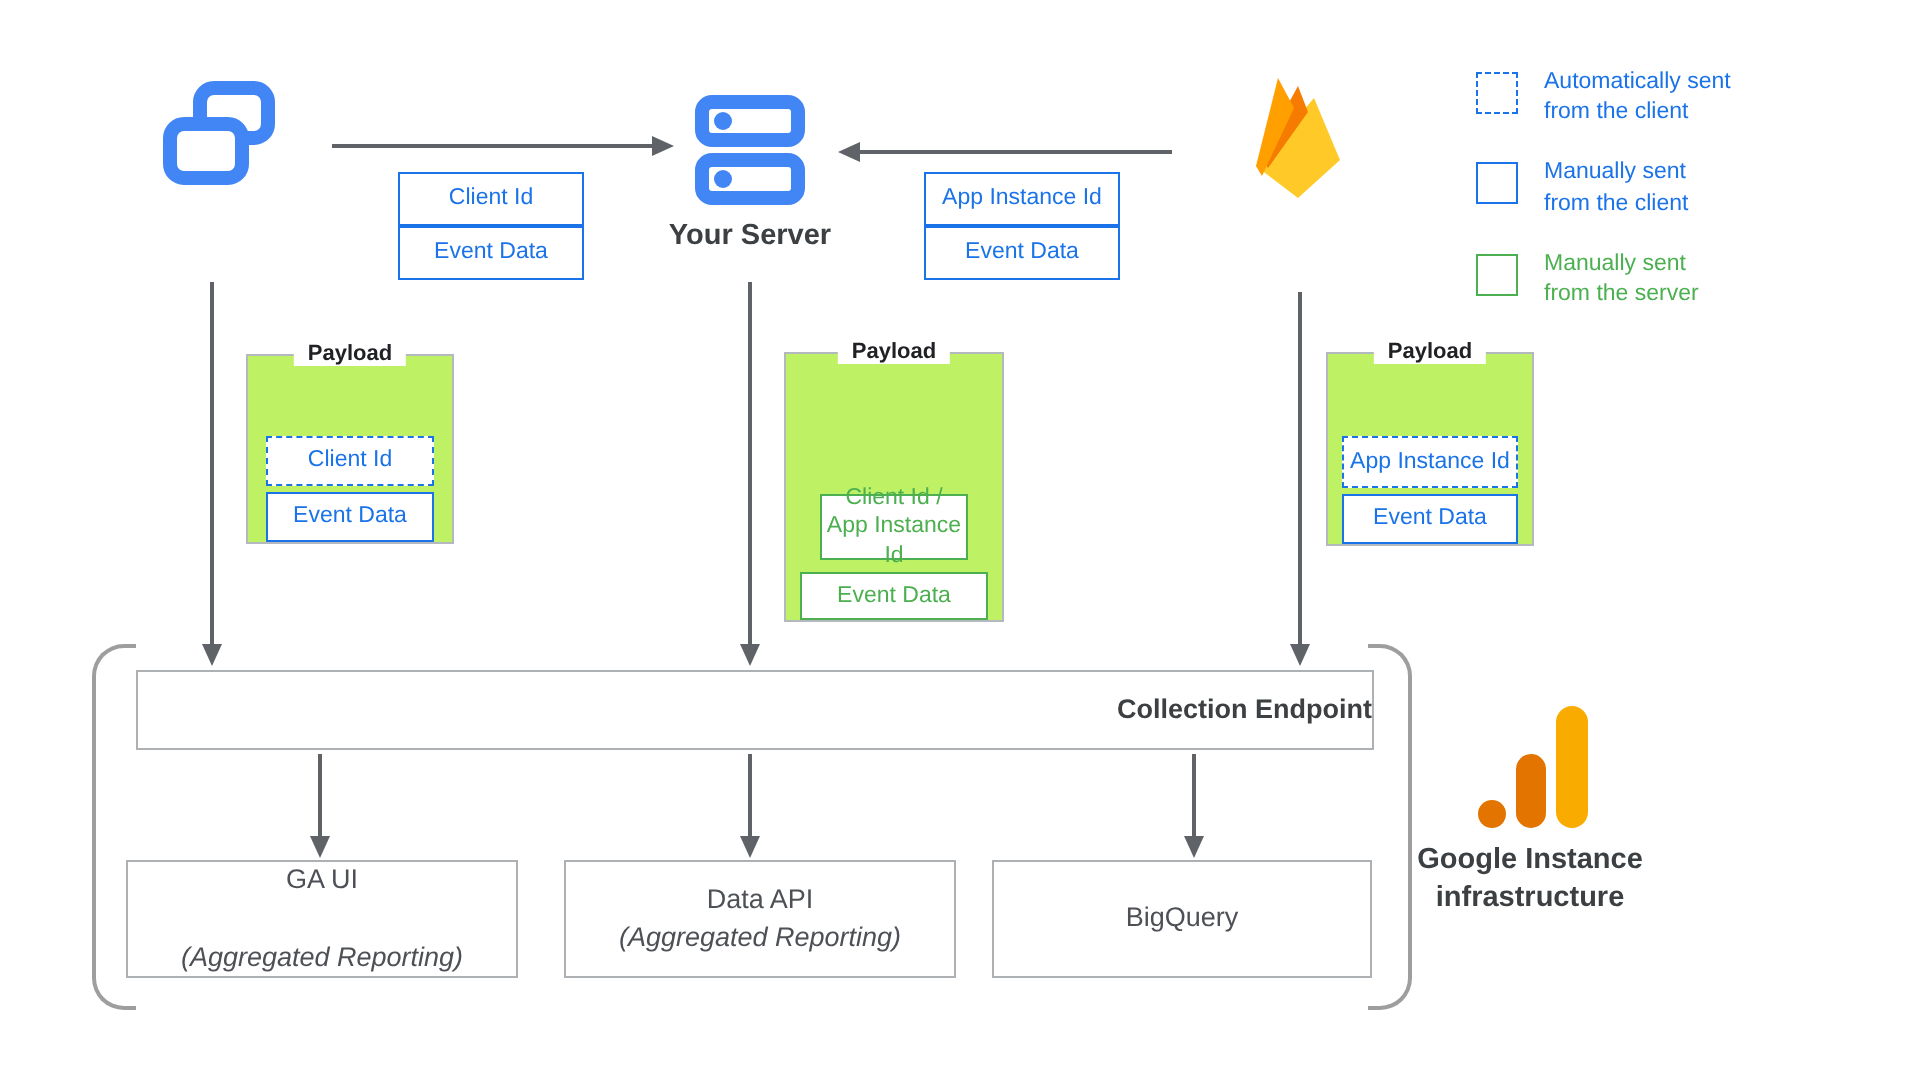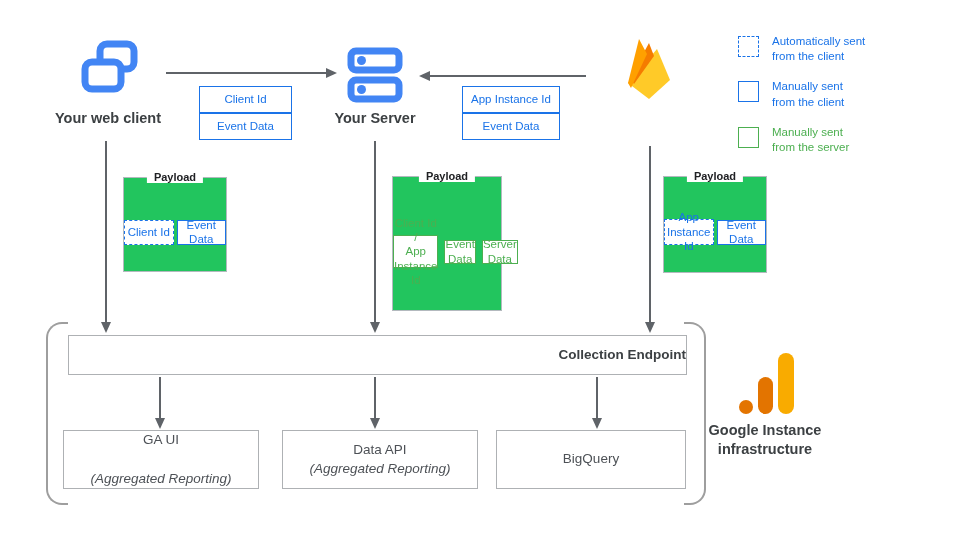--- a/index.html
+++ b/index.html
@@ -13,22 +13,22 @@
   .abs{position:absolute;}
   .node-label{position:absolute;text-align:center;font-size:14.5px;font-weight:600;color:var(--ink);}
   .tag{position:absolute;display:flex;align-items:center;justify-content:center;text-align:center;
        background:#fff;font-size:11.5px;line-height:1.2;}
   .tag.blue{border:1.5px solid var(--blue);color:var(--blue);}
   .ln{position:absolute;background:var(--arrow);}
   .ah{position:absolute;width:0;height:0;}
   .ah-right{border-top:5px solid transparent;border-bottom:5px solid transparent;border-left:11px solid var(--arrow);}
   .ah-left{border-top:5px solid transparent;border-bottom:5px solid transparent;border-right:11px solid var(--arrow);}
   .ah-down{border-left:5px solid transparent;border-right:5px solid transparent;border-top:11px solid var(--arrow);}
-  .payload{position:absolute;border:1px solid var(--payload-border);background:#22c55e;
-           display:flex;flex-direction:row;align-items:center;}
+  .payload{position:absolute;border:1px solid var(--payload-border);background:#bef264;
+           display:flex;flex-direction:column;align-items:center;justify-content:flex-end;}
   .payload .ptitle{position:absolute;top:-7px;left:50%;transform:translateX(-50%);
            background:#fff;padding:0 7px;font-size:11px;font-weight:bold;color:#202124;white-space:nowrap;}
   .pitem{display:flex;align-items:center;justify-content:center;text-align:center;
          background:#fff;font-size:11.5px;line-height:1.25;box-sizing:border-box;}
   .dashed-blue{border:1.5px dashed var(--blue);color:var(--blue);}
   .solid-blue{border:1.5px solid var(--blue);color:var(--blue);}
   .solid-green{border:1.5px solid var(--green);color:var(--green);}
   .legend{position:absolute;left:738px;top:34px;display:flex;flex-direction:column;gap:15px;}
   .legend-row{display:flex;gap:13px;align-items:flex-start;}
   .swatch{width:21px;height:21px;background:#fff;flex:0 0 auto;margin-top:2px;box-sizing:border-box;}
@@ -51,21 +51,20 @@
 </style>
 </head>
 <body>
 
 <div class="stage">
 
   <svg class="abs" style="left:80px;top:38px;" width="58" height="66" viewBox="0 0 58 66">
     <rect x="20" y="6" width="34" height="25" rx="7" fill="#fff" stroke="#4285F4" stroke-width="7"></rect>
     <rect x="5" y="24" width="36" height="27" rx="7" fill="#fff" stroke="#4285F4" stroke-width="7"></rect>
   </svg>
-  <div class="node-label" style="left:28px;top:110px;width:160px;">Your web client</div>
 
   <svg class="abs" style="left:347px;top:47px;" width="56" height="57" viewBox="0 0 56 57">
     <rect x="4" y="4" width="48" height="19" rx="5" fill="#fff" stroke="#4285F4" stroke-width="7"></rect>
     <circle cx="14.5" cy="13.5" r="4.5" fill="#4285F4"></circle>
     <rect x="4" y="33" width="48" height="19" rx="5" fill="#fff" stroke="#4285F4" stroke-width="7"></rect>
     <circle cx="14.5" cy="42.5" r="4.5" fill="#4285F4"></circle>
   </svg>
   <div class="node-label" style="left:295px;top:110px;width:160px;">Your Server</div>
 
   <svg class="abs" style="left:621px;top:36px;" width="56" height="66" viewBox="0 0 56 66">
@@ -116,21 +115,20 @@
     <span class="ptitle">Payload</span>
     <div class="pitem dashed-blue" style="width:84px;height:25px;">Client Id</div>
     <div class="pitem solid-blue" style="width:84px;height:25px;">Event Data</div>
   </div>
 
   <div class="payload" style="left:392px;top:176px;width:108px;height:117px;padding-top:16px;gap:6px;">
     <span class="ptitle">Payload</span>
     <div class="pitem solid-green preline" style="width:74px;height:33px;">Client Id /
 App Instance Id</div>
     <div class="pitem solid-green" style="width:94px;height:24px;">Event Data</div>
-    <div class="pitem solid-green" style="width:94px;height:24px;">Server Data</div>
   </div>
 
   <div class="payload" style="left:663px;top:176px;width:102px;height:80px;padding-top:15px;gap:3px;">
     <span class="ptitle">Payload</span>
     <div class="pitem dashed-blue" style="width:88px;height:26px;">App Instance Id</div>
     <div class="pitem solid-blue" style="width:88px;height:25px;">Event Data</div>
   </div>
 
   <div class="bracket bl"></div>
   <div class="bracket br"></div>

